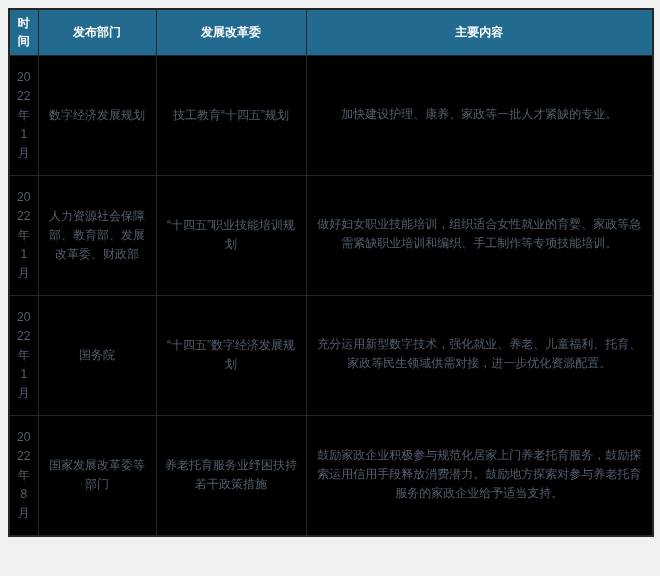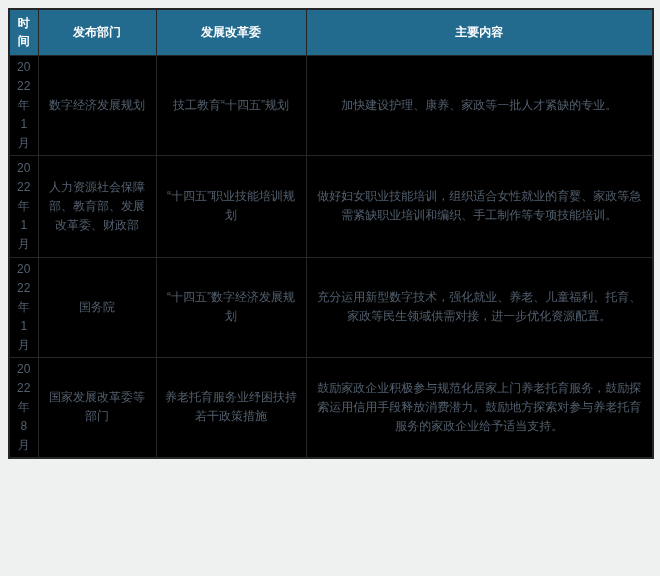--- a/index.html
+++ b/index.html
@@ -39,39 +39,40 @@
     font-size: 12px;
     font-weight: bold;
     line-height: 18px;
     height: 46px;
     padding: 2px 3px;
   }
   table.policy-table td {
     font-size: 12px;
     color: #53606f;
     line-height: 19px;
-    padding: 2px 6px;
+    padding: 12px 6px;
   }
   col.col-time   { width: 29px; }
   col.col-dept   { width: 118px; }
   col.col-policy { width: 150px; }
   col.col-main   { width: 347px; }
   td.cell-time {
     word-break: break-all;
     padding: 2px 6px;
   }
   th.head-time {
     word-break: break-all;
     padding: 2px 8px;
   }
   td.cell-dept, td.cell-policy {
     padding: 2px 8px;
   }
   td.cell-content {
     padding: 2px 7px;
+    font-family: Liberation Mono, monospace;
   }
   tr.row-1 td { height: 100px; }
   tr.row-2 td { height: 102px; }
   tr.row-3 td { height: 99px; }
   tr.row-4 td { height: 95px; }
   tr.row-5 td { height: 97px; }
 </style>
 </head>
 <body>
 

